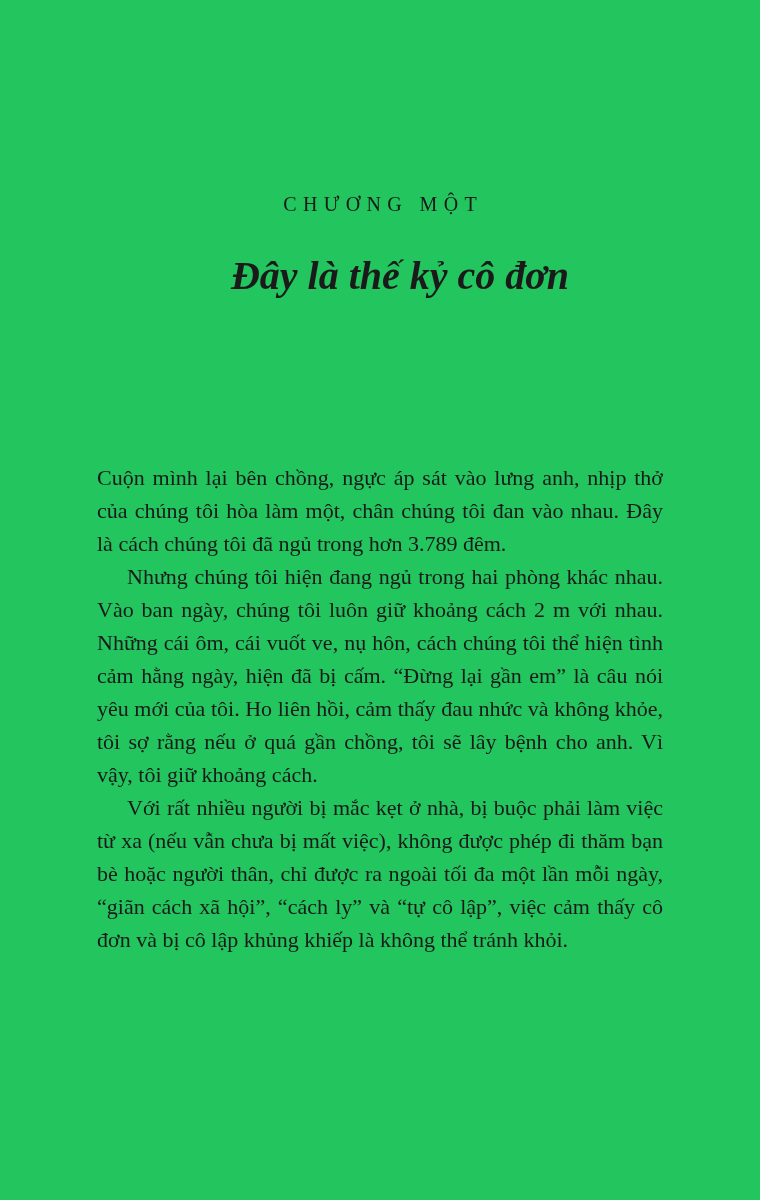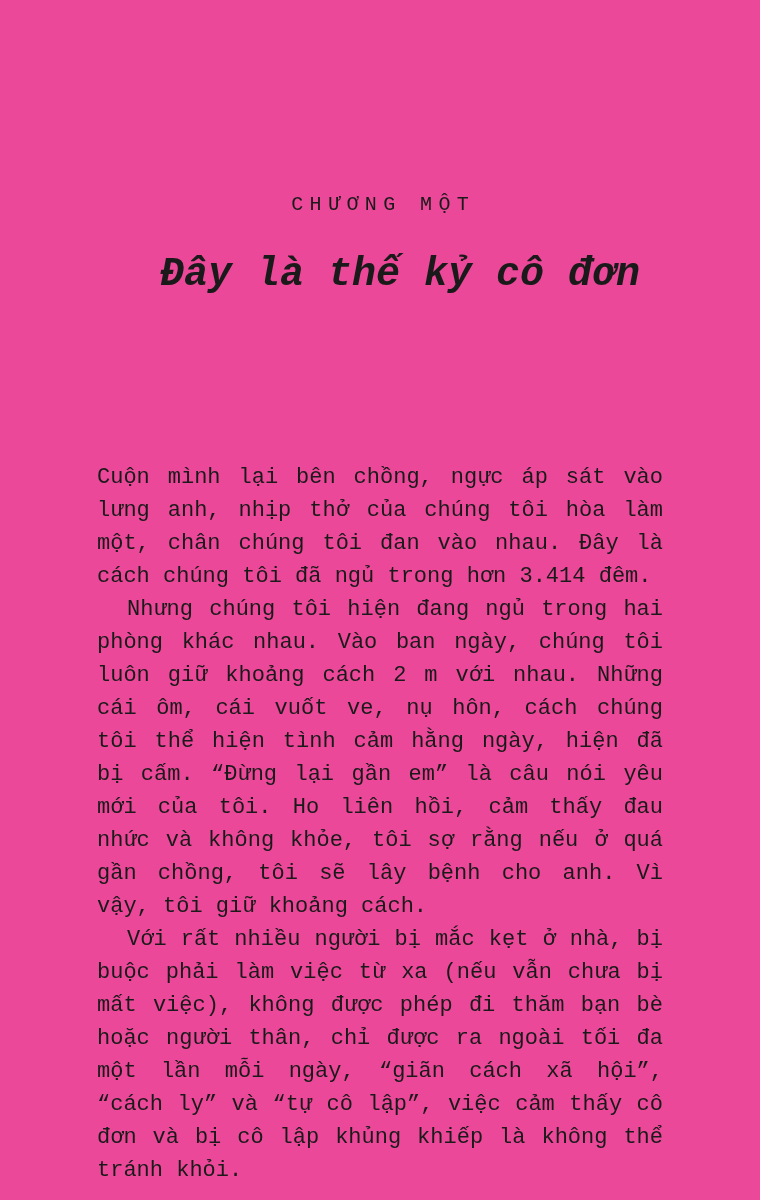--- a/index.html
+++ b/index.html
@@ -52,21 +52,21 @@
   .body-text p.indent { text-indent: 30px; }
   .footnote-marker {
     font-size: 13px;
     line-height: 0;
     vertical-align: super;
   }
 </style>
 </head>
 <body>
 
-<div class="page" style="background: #ec4899; color: rgb(26, 26, 26); font-family: Liberation Mono, monospace;">
+<div class="page" style="background: #22c55e; color: rgb(26, 26, 26);">
   <div class="chapter-label">CHƯƠNG MỘT</div>
   <h1 class="chapter-title">Đây là thế kỷ cô đơn</h1>
   <div class="body-text" id="paragraphs">
-      <p>Cuộn mình lại bên chồng, ngực áp sát vào lưng anh, nhịp thở của chúng tôi hòa làm một, chân chúng tôi đan vào nhau. Đây là cách chúng tôi đã ngủ trong hơn 3.414 đêm.</p>
+      <p>Cuộn mình lại bên chồng, ngực áp sát vào lưng anh, nhịp thở của chúng tôi hòa làm một, chân chúng tôi đan vào nhau. Đây là cách chúng tôi đã ngủ trong hơn 3.789 đêm.</p>
       <p class="indent">Nhưng chúng tôi hiện đang ngủ trong hai phòng khác nhau. Vào ban ngày, chúng tôi luôn giữ khoảng cách 2 m với nhau. Những cái ôm, cái vuốt ve, nụ hôn, cách chúng tôi thể hiện tình cảm hằng ngày, hiện đã bị cấm. “Đừng lại gần em” là câu nói yêu mới của tôi. Ho liên hồi, cảm thấy đau nhức và không khỏe, tôi sợ rằng nếu ở quá gần chồng, tôi sẽ lây bệnh cho anh. Vì vậy, tôi giữ khoảng cách.</p>
       <p class="indent">Với rất nhiều người bị mắc kẹt ở nhà, bị buộc phải làm việc từ xa (nếu vẫn chưa bị mất việc), không được phép đi thăm bạn bè hoặc người thân, chỉ được ra ngoài tối đa một lần mỗi ngày, “giãn cách xã hội”, “cách ly” và “tự cô lập”, việc cảm thấy cô đơn và bị cô lập khủng khiếp là không thể tránh khỏi.</p>
     </div>
 </div>
 
 </body></html>

